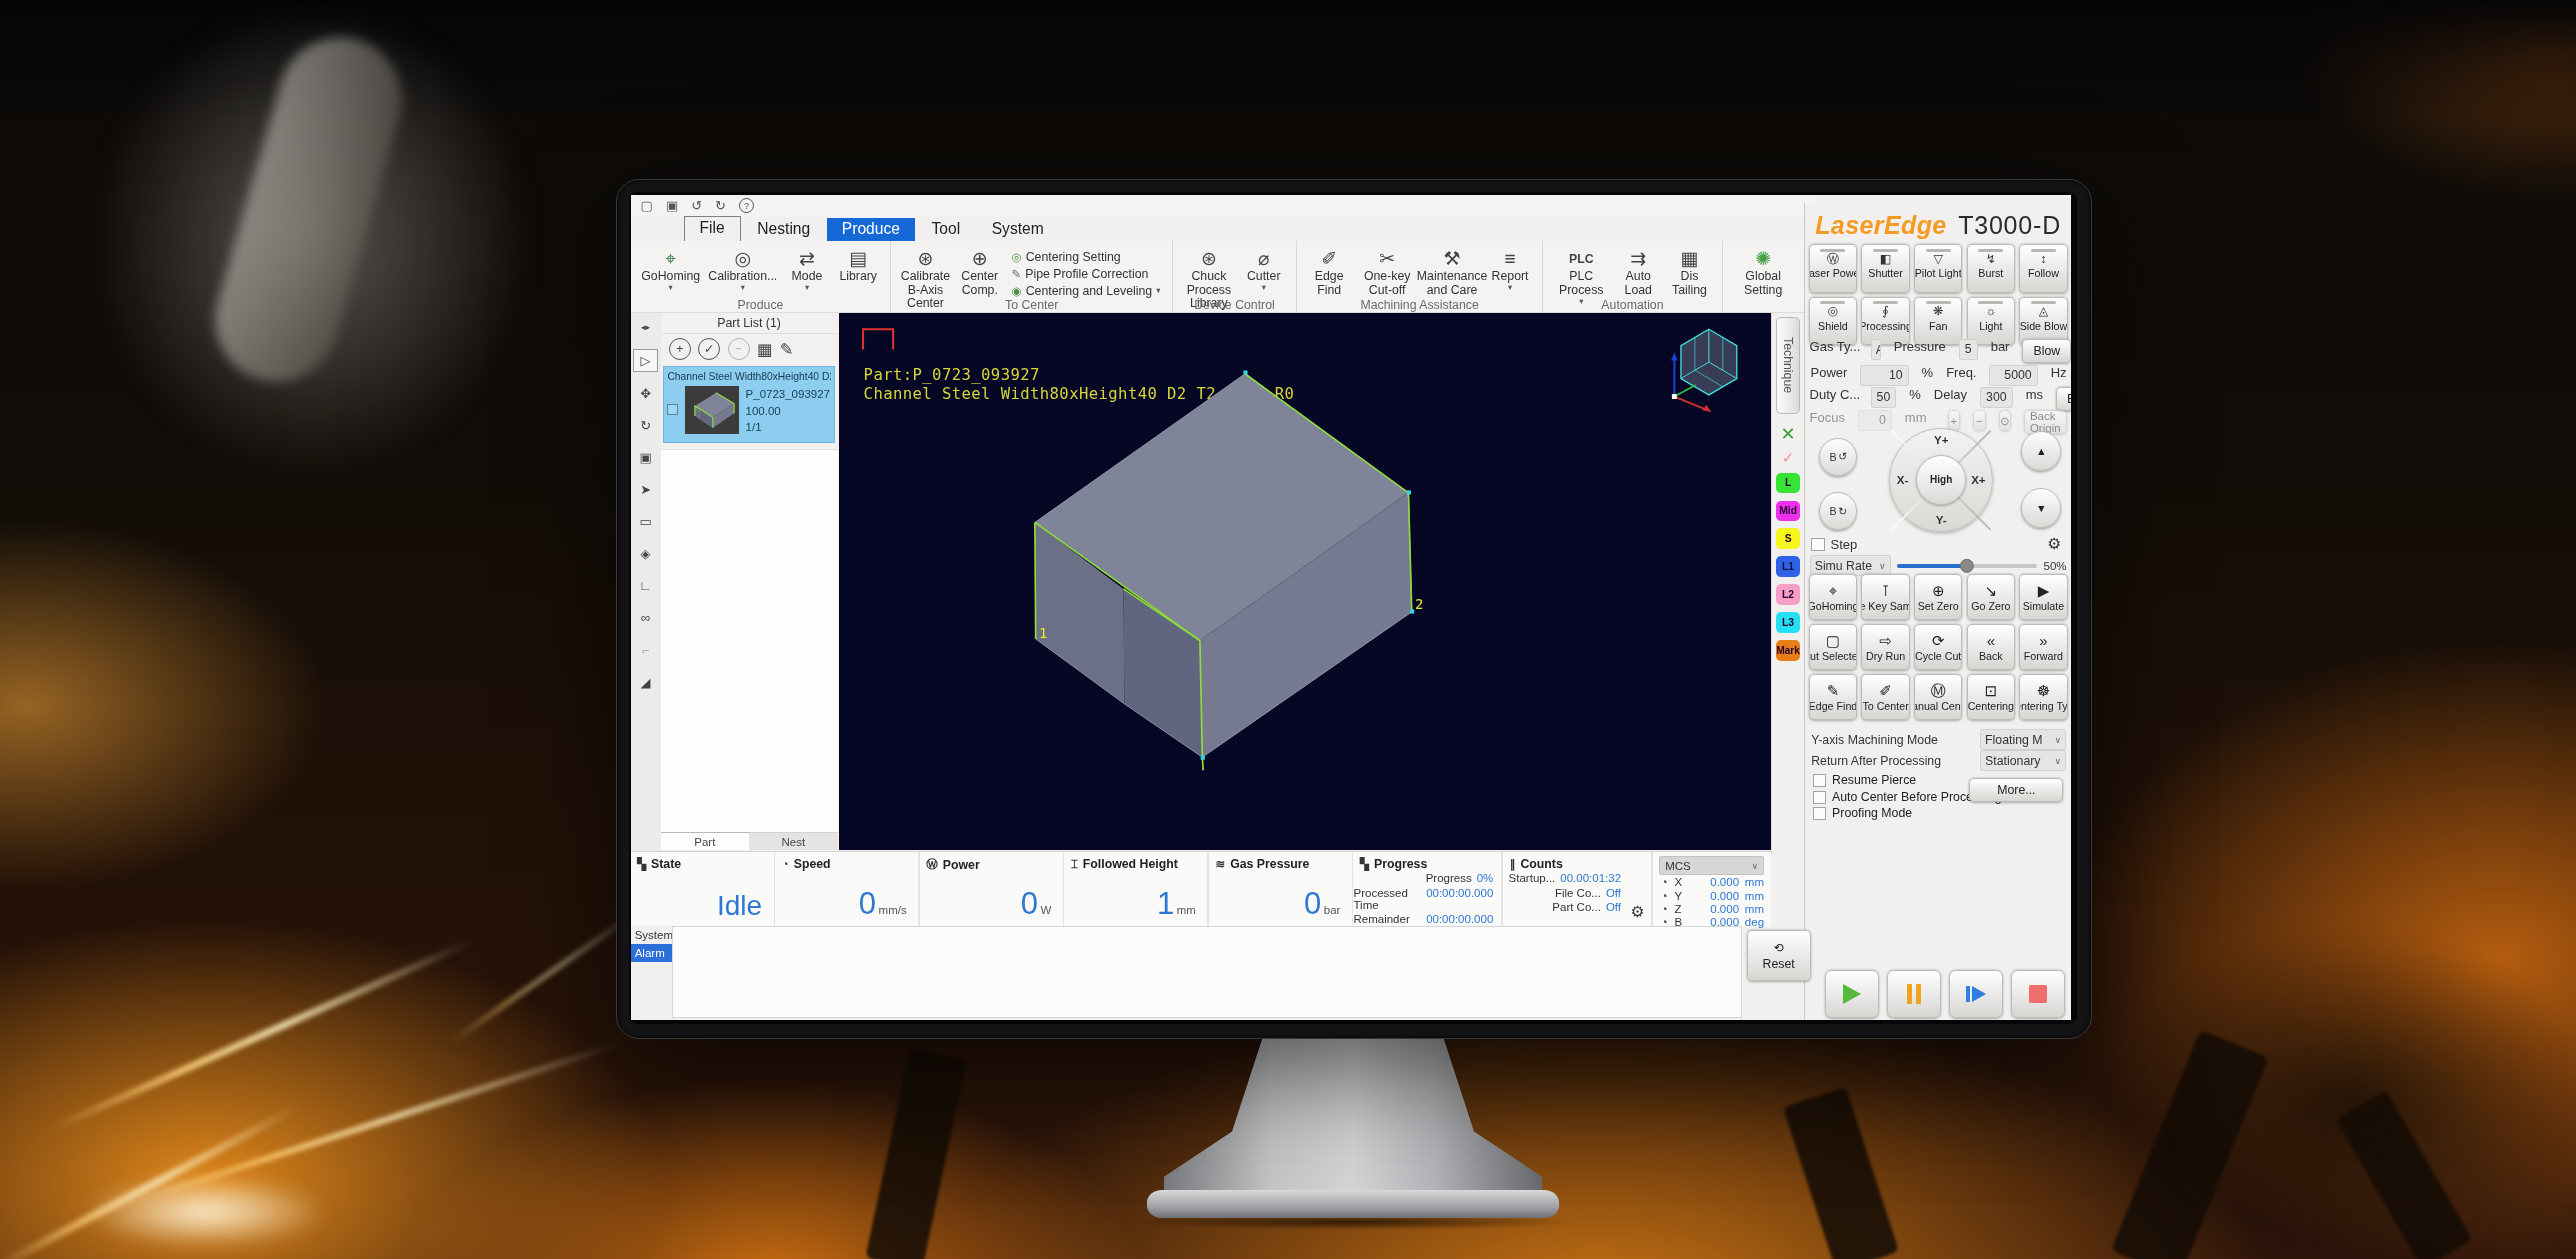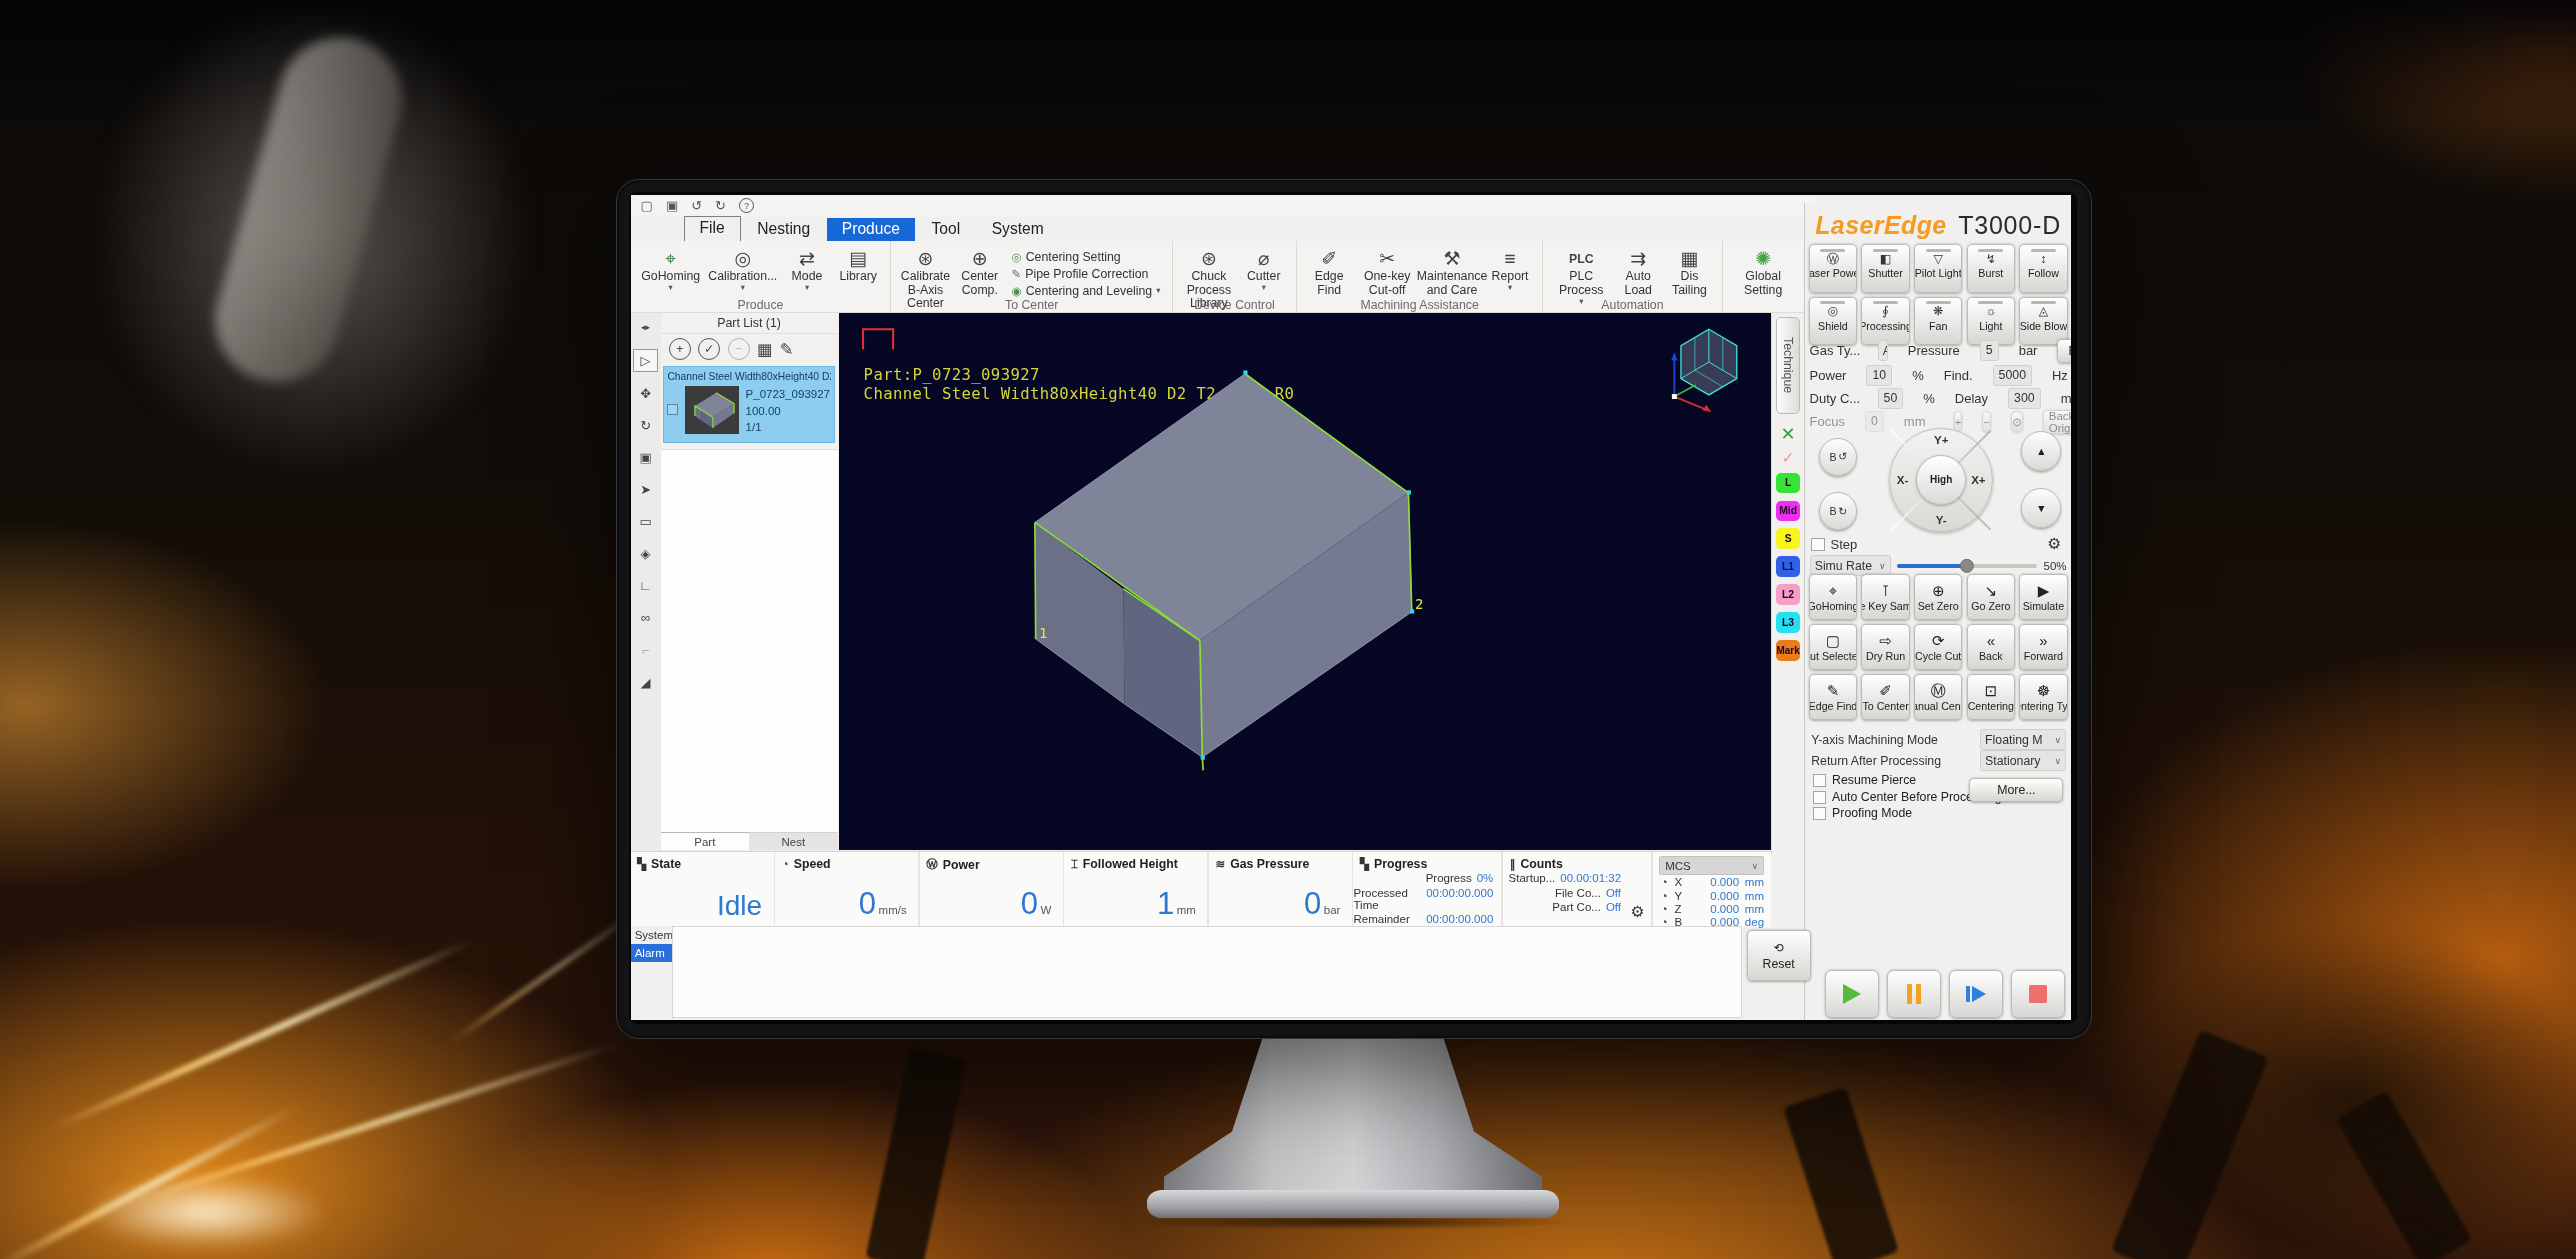--- a/index.html
+++ b/index.html
@@ -94,21 +94,21 @@
   .rpanel{left:1173px;top:8px;width:267px;height:825px;background:#f1f0ee;border-left:0.8px solid #c9c7c4;font-size:13px;}
   .brandrow{position:absolute;left:0;top:8.2px;width:100%;display:flex;align-items:baseline;justify-content:center;gap:11.5px;}
   .brand{font-size:25px;font-weight:bold;font-style:italic;color:#f59b22;letter-spacing:0.4px;}
   .model{font-size:25px;color:#2b2b2b;font-weight:400;letter-spacing:0.8px;}
   .btn3d{background:linear-gradient(180deg,#ffffff,#ececea 45%,#d8d6d3);border:0.8px solid #bdbbb8;border-radius:5px;box-shadow:0 0.8px 2.5px rgba(0,0,0,.3), inset 0 0.8px 0 #fff;}
   .tglgrid{position:absolute;left:4.1px;top:41px;width:259px;display:grid;grid-template-columns:repeat(5,1fr);gap:4.1px;}
   .tgl{height:43px;display:flex;flex-direction:column;align-items:center;justify-content:flex-start;padding-top:3.3px;overflow:hidden;}
   .tglbar{width:25px;height:3.3px;border-radius:1.6px;background:#b9b7b4;}
   .tglic{font-size:12.3px;color:#333;height:15.6px;line-height:15.6px;}
   .tgllabel{font-size:10.7px;color:#222;white-space:nowrap;display:flex;justify-content:center;width:100%;overflow:hidden;}
-  .srow{position:absolute;display:flex;align-items:center;gap:20px;left:5px;width:257px;}
+  .srow{position:absolute;display:flex;gap:13px;left:5px;width:257px;}
   .slab{color:#333;text-align:right;white-space:nowrap;}
   .inp{background:#e7e5e3;border:0.8px solid #d2d0cd;border-radius:2.5px;text-align:right;padding:0 5px;font-size:12.3px;color:#333;height:19px;line-height:19px;}
   .ddbox{background:#e7e5e3;border:0.8px solid #d2d0cd;border-radius:2.5px;height:19px;display:flex;align-items:center;padding:0 4.1px;gap:3.3px;font-size:12.3px;color:#333;white-space:nowrap;overflow:hidden;}
   .chev{font-size:9px;color:#666;}
   .sbtn{height:21.4px;padding:0 10px;font-size:12.3px;color:#222;display:flex;align-items:center;justify-content:center;}
   .sqbtn{width:22px;height:19px;display:flex;align-items:center;justify-content:center;font-size:11.5px;color:#333;}
   .dim{opacity:.5;}
   .jog{position:absolute;left:6.6px;top:223px;width:255px;height:107px;}
   .jpad{position:absolute;left:78px;top:1.6px;width:102px;height:102px;border-radius:50%;background:linear-gradient(180deg,#f3f2f0,#dbd9d6);border:0.8px solid #c2c0bd;box-shadow:0 1.6px 3.3px rgba(0,0,0,.25);}
   .jdiv{position:absolute;left:50%;top:50%;width:140px;height:1.6px;background:linear-gradient(90deg,rgba(255,255,255,.9),rgba(160,158,155,.7));}
@@ -510,21 +510,21 @@
             </span>
           <span class="slab" style="width:53px">Pressure</span>
           <span class="inp" style="width:39px">5</span>
           <span>bar</span>
           <span class="btn3d sbtn" style="margin-left:auto;width:51px">Blow</span>
         </div>
         <div class="srow" style="top:162px">
           <span class="slab" style="width:48px">Power</span>
           <span class="inp" style="width:46px">10</span>
           <span>%</span>
-          <span class="slab" style="width:36px">Find.</span>
+          <span class="slab" style="width:36px">Freq.</span>
           <span class="inp" style="width:46px">5000</span>
           <span>Hz</span>
         </div>
         <div class="srow" style="top:184px">
           <span class="slab" style="width:48px">Duty C...</span>
           <span class="inp" style="width:46px">50</span>
           <span>%</span>
           <span class="slab" style="width:36px">Delay</span>
           <span class="inp" style="width:46px">300</span>
           <span>ms</span>

